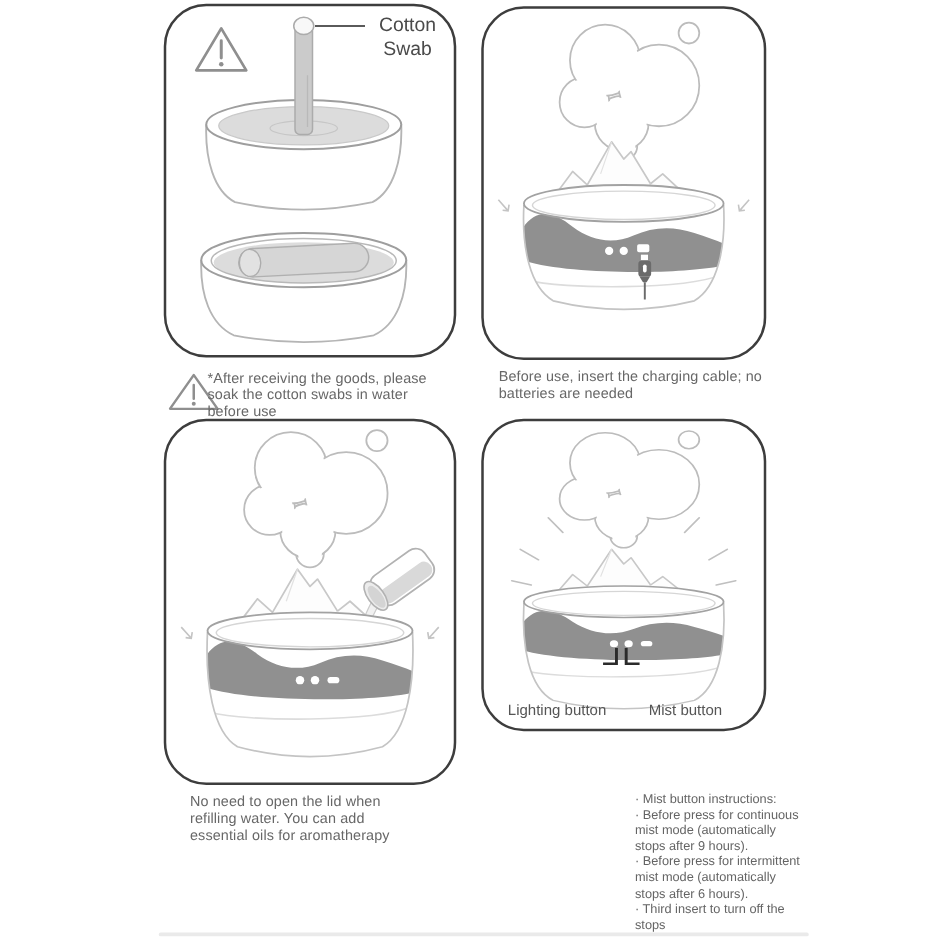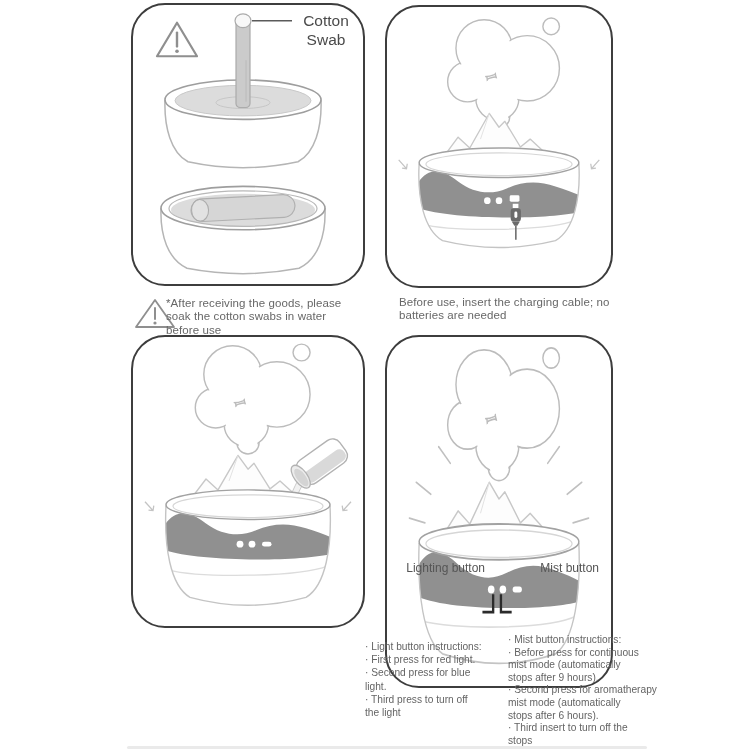--- a/index.html
+++ b/index.html
@@ -7,21 +7,21 @@
     position:relative;width:750px;height:750px;background:#ffffff;overflow:hidden;
     font-family:"Liberation Sans", sans-serif;
   }
   .panel{
     position:absolute;background:#fff;border:2.4px solid #3d3d3d;border-radius:34px;
     box-sizing:border-box;
   }
   #panel-soak   {left:131px;top:3px;  width:234px;height:283px;}
   #panel-charge {left:385px;top:5px;  width:228px;height:283px;}
   #panel-refill {left:131px;top:335px;width:234px;height:293px;}
-  #panel-buttons{left:385px;top:335px;width:228px;height:353px;}
+  #panel-buttons{left:385px;top:335px;width:228px;height:250px;}
   .panel svg.art{position:absolute;left:0;top:0;width:100%;height:100%;}
   .caption{
     position:absolute;color:#676767;font-size:11.5px;line-height:13.4px;
     letter-spacing:.1px;
   }
   #caption-soak  {left:166px;top:297px;width:192px;}
   #caption-charge{left:399px;top:296px;width:216px;}
   #caption-refill{left:152px;top:636px;width:182px;}
   #caption-tri{position:absolute;left:133px;top:298px;width:44px;height:32px;}
   .instr-col{position:absolute;color:#646464;font-size:10.2px;}
@@ -29,21 +29,21 @@
   #instr-mist {left:494px;top:634px;width:156px;line-height:12.6px;margin-left:14px;}
   .instr-line{white-space:nowrap;}
   .swab-label{
     position:absolute;left:162px;top:6px;width:62px;text-align:center;
     color:#4a4a4a;font-size:15.5px;line-height:19px;
   }
   .btn-label{
     position:absolute;top:224px;color:#555;font-size:12px;white-space:nowrap;
   }
   #lighting-label{left:10px;width:88px;text-align:right;}
-  #mist-label{left:132px;width:80px;text-align:right;}
+  #mist-label{left:132px;width:80px;text-align:left;}
   #bottom-sliver{
     position:absolute;left:127px;top:746px;width:520px;height:3px;
     background:#eaeaea;border-radius:2px;
   }
 </style>
 </head>
 <body>
 
 <div id="canvas">
 
@@ -245,36 +245,29 @@
     <div class="btn-label" id="mist-label">Mist button</div>
   </div>
 
   <svg id="caption-tri" viewBox="0 0 44 32">
     <polygon points="22,2 41,29 3,29" fill="#fff" stroke="#8f8f8f" stroke-width="1.8" stroke-linejoin="round"></polygon>
     <line x1="22" y1="10" x2="22" y2="21" stroke="#8f8f8f" stroke-width="2" stroke-linecap="round"></line>
     <circle cx="22" cy="25" r="1.6" fill="#8f8f8f"></circle>
   </svg>
   <div class="caption" id="caption-soak">*After receiving the goods, please soak the cotton swabs in water before use</div>
   <div class="caption" id="caption-charge">Before use, insert the charging cable; no batteries are needed</div>
-
-  <div class="instr-col" id="instr-light">
-    <div class="instr-line">· Light button instructions:</div>
-    <div class="instr-line">· First press for red light.</div>
-    <div class="instr-line">· Second press for blue</div>
-    <div class="instr-line">light.</div>
-    <div class="instr-line">· Third press to turn off</div>
-    <div class="instr-line">the light</div>
-  </div>
+  <div class="caption" id="caption-refill">No need to open the lid when refilling water. You can add essential oils for aromatherapy</div>
+
 
   <div class="instr-col" id="instr-mist">
     <div class="instr-line">· Mist button instructions:</div>
     <div class="instr-line">· Before press for continuous</div>
     <div class="instr-line">mist mode (automatically</div>
     <div class="instr-line">stops after 9 hours).</div>
-    <div class="instr-line">· Second press for aromatherapy</div>
+    <div class="instr-line">· Before press for intermittent</div>
     <div class="instr-line">mist mode (automatically</div>
     <div class="instr-line">stops after 6 hours).</div>
     <div class="instr-line">· Third insert to turn off the</div>
     <div class="instr-line">stops</div>
   </div>
 
   <div id="bottom-sliver"></div>
 </div>
 
 </body></html>

